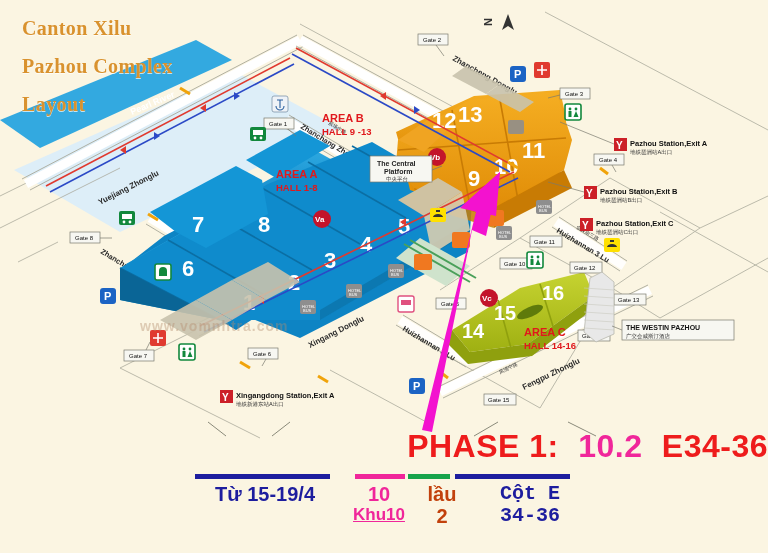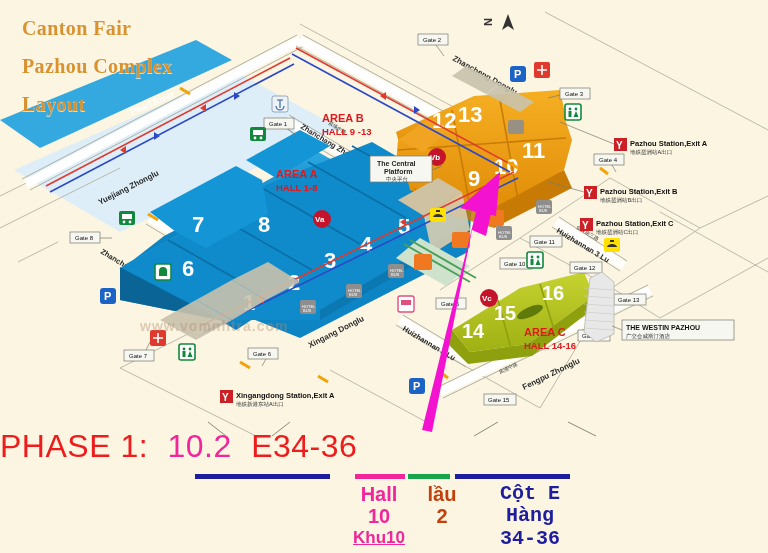--- a/index.html
+++ b/index.html
@@ -26,22 +26,22 @@
   
   .watermark{
     position:absolute;left:140px;top:318px;z-index:40;
     font-size:14px;font-weight:700;color:rgba(180,140,110,.40);
     letter-spacing:1px;pointer-events:none;white-space:nowrap;
   }
 
   
   .annot{position:absolute;left:0;top:428px;width:768px;height:125px;z-index:70;}
   .annot-main{
-    position:absolute;left:0;top:0;width:768px;text-align:left;
-    font-size:32px;font-weight:400;color:#ee1c1c;letter-spacing:.5px;
+    position:absolute;left:0;top:0;width:768px;text-align:right;
+    font-size:32px;font-weight:700;color:#ee1c1c;letter-spacing:.5px;
     white-space:nowrap;
   }
   .annot-main .seg{display:inline-block;}
   .m-hall{color:#f0269a;}
   .m-floor{color:#ee1c1c;}
 
   .bars{position:absolute;top:46px;left:0;width:768px;height:6px;}
   .bar{position:absolute;height:5px;}
 
   .cols{position:absolute;top:55px;left:0;width:768px;}
@@ -54,21 +54,21 @@
   .c-l3{font-size:17px;text-decoration:underline;}
 
   
 </style>
 </head>
 <body>
 
 <div id="root">
 
   <div class="title-block">
-    <div class="title-line">Canton Fair</div>
+    <div class="title-line">Canton Xilu</div>
     <div class="title-line">Pazhou Complex</div>
     <div class="title-line">Layout</div>
   </div>
 
   <div id="map">
   <svg width="768" height="440" viewBox="0 0 768 440" xmlns="http://www.w3.org/2000/svg">
     <defs>
       <style>
         .rd{stroke:#9a9a8c;stroke-width:.9;fill:none;}
         .rdwide{stroke:#ffffff;stroke-width:9;fill:none;}
@@ -588,34 +588,33 @@
 
     <div class="bars">
       <div class="bar" style="left:195px;width:135px;background:#1d1d9e;"></div>
       <div class="bar" style="left:355px;width:50px;background:#f0269a;"></div>
       <div class="bar" style="left:408px;width:42px;background:#17a44a;"></div>
       <div class="bar" style="left:455px;width:115px;background:#1d1d9e;"></div>
     </div>
 
     <div class="cols">
       <div class="col blue" style="left:185px;width:160px;">
+        <div class="c-l2">Từ 15-19/4</div>
       </div>
 
       <div class="col pink" style="left:340px;width:78px;">
-        <div class="c-l1">Hall</div>
         <div class="c-l2">10</div>
         <div class="c-l3">Khu10</div>
       </div>
 
       <div class="col green" style="left:412px;width:60px;">
         <div class="c-l1">lầu</div>
         <div class="c-l2">2</div>
       </div>
 
       <div class="col blue" style="left:470px;width:120px;font-family:Liberation Mono, monospace;">
         <div class="c-l1">Cột E</div>
-        <div class="c-l2">Hàng</div>
         <div class="c-l2">34-36</div>
       </div>
     </div>
   </div>
 
 </div>
 
 </body></html>

